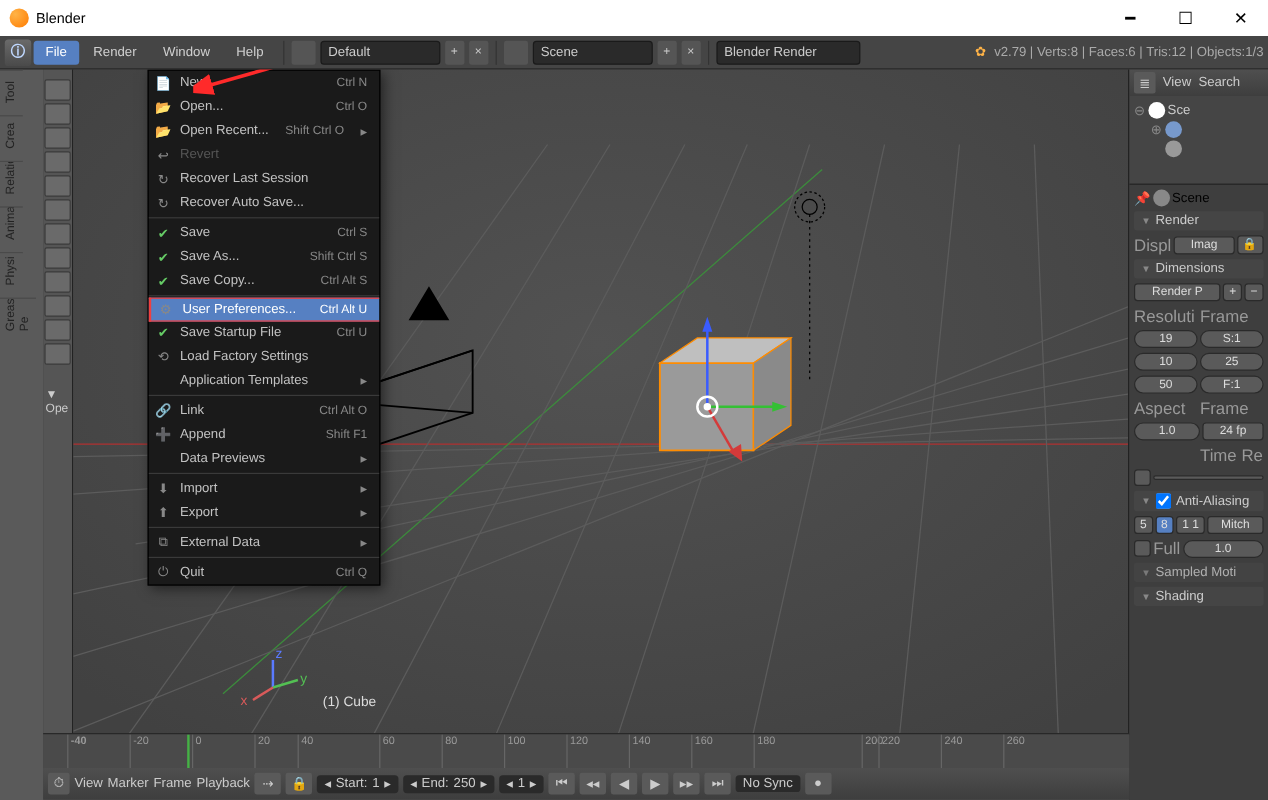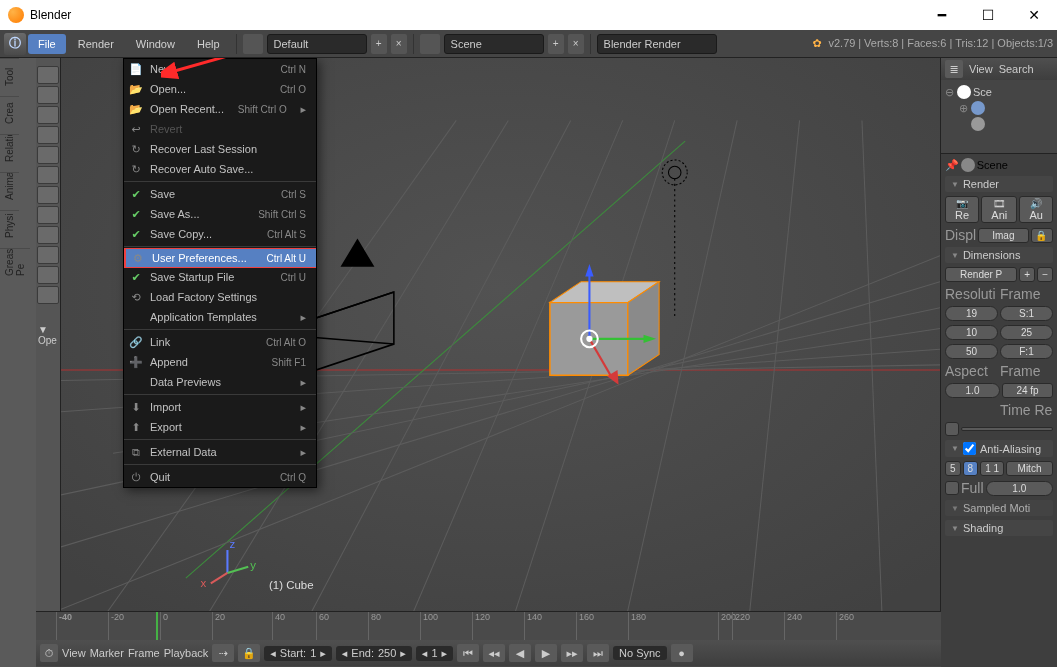--- a/index.html
+++ b/index.html
@@ -408,25 +408,20 @@
     </div>
     <div class="props">
       <div class="props-body">
         <div class="mini-row">
             <span>📌</span>
             <span class="ic" style="width:14px;height:14px;background:#888;border-radius:50%"></span>
             <span>Scene</span>
           </div>
         <div class="panel-hdr">Render</div>
         <div class="mini-row">
-          <div class="mini-btn">📷<span>Re</span></div>
-          <div class="mini-btn">🎞<span>Ani</span></div>
-          <div class="mini-btn">🔊<span>Au</span></div>
-        </div>
-        <div class="mini-row">
             <span class="lbl">Displ</span>
             <div class="mini-btn" style="flex:1">Imag</div>
             <div class="mini-btn">🔒</div>
           </div>
 
         <div class="panel-hdr">Dimensions</div>
         <div class="mini-row">
             <div class="mini-btn" style="flex:1">Render P</div>
             <div class="mini-btn">+</div>
             <div class="mini-btn">−</div>
@@ -486,21 +481,21 @@
     </div>
   </div>
 
   <div class="timeline-strip">
     <div class="timeline-ruler">
       <div class="cur" style="left:120px"></div>
     <div class="tick" style="left: 20px; font-weight: bold;">-40</div>
         <div class="tick" style="left: 72px;">-20</div>
         <div class="tick" style="left: 124px;">0</div>
         <div class="tick" style="left: 176px;">20</div>
-        <div class="tick" style="left: 236px;">40</div>
+        <div class="tick" style="left: 212px;">40</div>
         <div class="tick" style="left: 280px;">60</div>
         <div class="tick" style="left: 332px;">80</div>
         <div class="tick" style="left: 384px;">100</div>
         <div class="tick" style="left: 436px;">120</div>
         <div class="tick" style="left: 488px;">140</div>
         <div class="tick" style="left: 540px;">160</div>
         <div class="tick" style="left: 592px;">180</div>
         <div class="tick" style="left: 644px; margin-left: 38px;">200</div>
         <div class="tick" style="left: 696px;">220</div>
         <div class="tick" style="left: 748px;">240</div>

